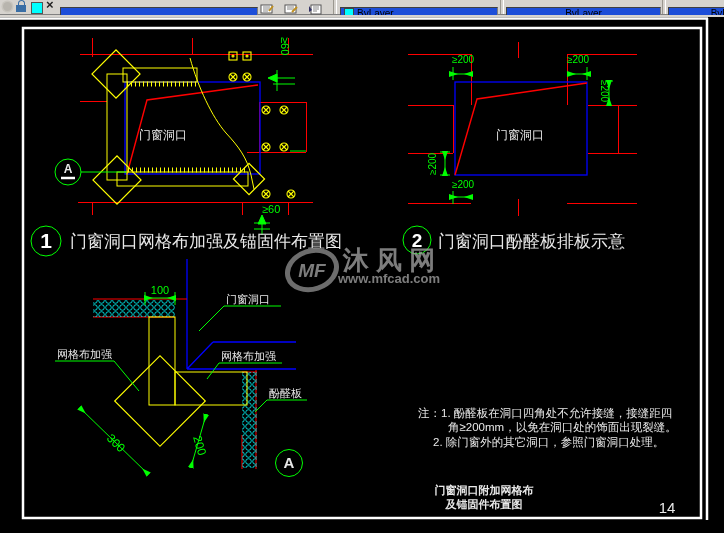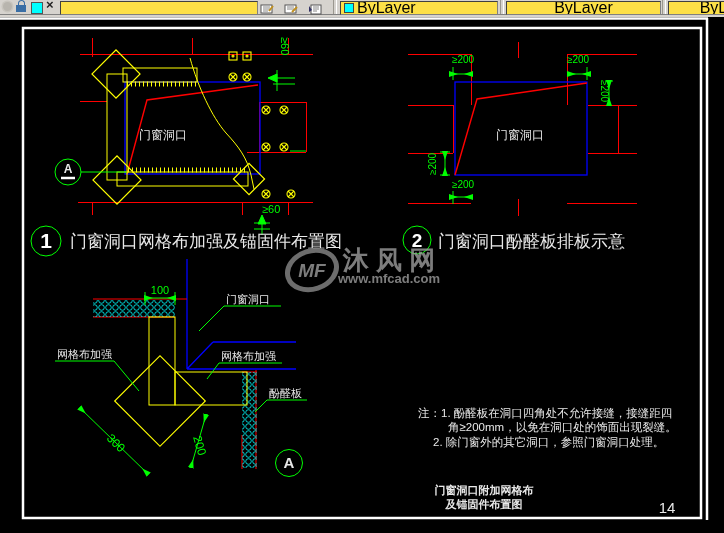--- a/index.html
+++ b/index.html
@@ -8,22 +8,22 @@
   #toolbar{position:absolute;left:0;top:0;width:724px;height:14px;background:#d6d3ce;
     border-bottom:1px solid #808080;}
   #toolbar .strip{position:absolute;left:0;top:15px;width:724px;height:2px;background:#d6d3ce;}
   .tbicon{position:absolute;top:2px;}
   .sun{left:3px;width:9px;height:9px;border-radius:50%;background:#b8b5ae;box-shadow:0 0 0 1.5px #c8c5be;}
   .lock{left:16px;width:10px;height:7px;background:#3a6ea5;top:5px;}
   .lock:before{content:"";position:absolute;left:1.5px;top:-5px;width:5px;height:5px;
     border:1.5px solid #3a6ea5;border-bottom:none;border-radius:4px 4px 0 0;}
   .swatch{left:31px;width:10px;height:10px;background:#00ffff;border:1px solid #555;}
   .xmark{left:46px;top:-2px;color:#222;font-weight:bold;font-size:13px;line-height:14px;}
-  .combo{position:absolute;top:1px;height:12px;background:#fde047;border:1px solid #808080;
-    border-top-color:#404040;border-left-color:#404040;font-size:16px;line-height:12px;color:#000;
+  .combo{position:absolute;top:7px;height:12px;background:#1d4ed8;border:1px solid #808080;
+    border-top-color:#404040;border-left-color:#404040;font-size:10px;line-height:12px;color:#000;
     white-space:nowrap;overflow:hidden;}
   .combo .sw{display:inline-block;width:8px;height:8px;background:#00ffff;border:1px solid #444;
     vertical-align:middle;margin:0 3px 2px 3px;}
   .ctr{text-align:center;}
   .tbbtn{position:absolute;top:1px;width:17px;height:13px;background:#d6d3ce;}
   .sep{position:absolute;top:0;width:2px;height:14px;border-left:1px solid #9a978f;border-right:1px solid #fff;}
   
   #canvas{position:absolute;left:0;top:17px;width:724px;height:516px;background:#000;}
   svg text{font-family:"Liberation Sans",sans-serif;}
   .tw{fill:#e8e8e8;}

